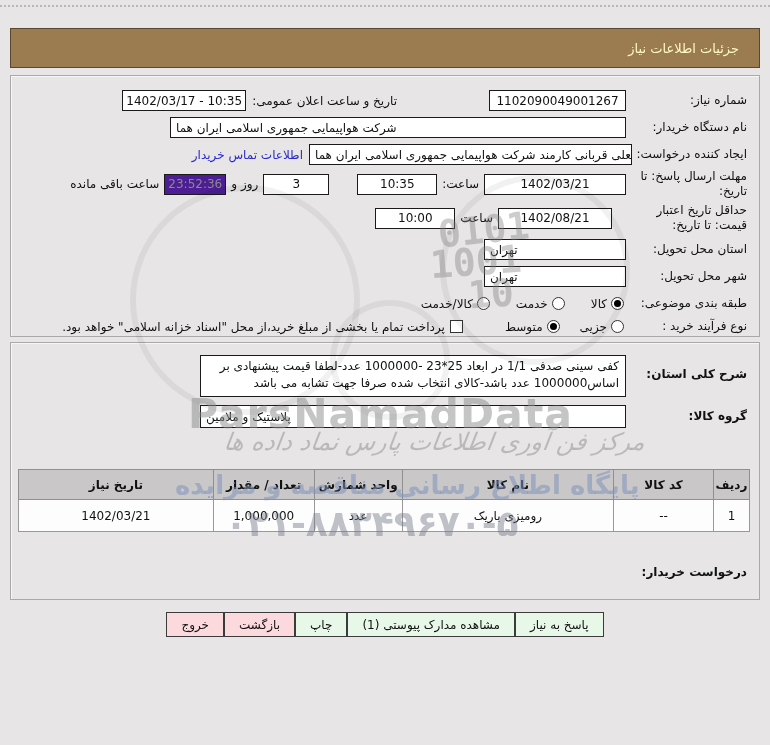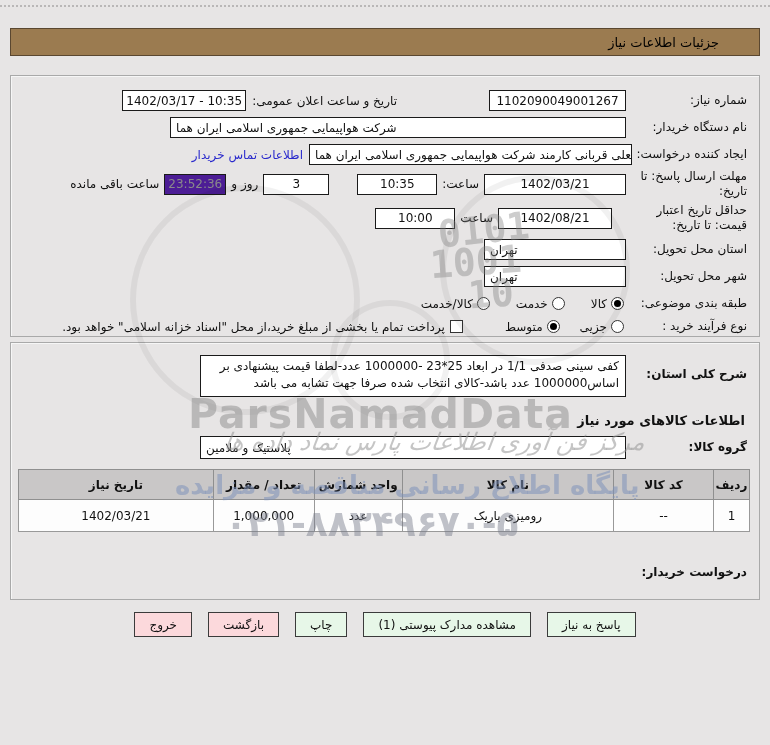--- a/index.html
+++ b/index.html
@@ -6,24 +6,24 @@
   html,body { width:770px; height:745px; }
   body {
     background:#e7e5e5;
     font-family:"DejaVu Sans","Liberation Sans",sans-serif;
     font-size:12px; color:#111;
     position:relative; overflow:hidden;
   }
   .top-dotted { position:absolute; top:5px; left:0; width:770px; border-top:2px dotted #b9b7b7; }
 
   .title-bar {
-    position:absolute; top:28px; left:10px; width:750px; height:28px;
+    position:absolute; top:28px; left:10px; width:750px; height:40px;
     background:#9b7b50; border:1px solid #5a4730;
     display:flex; align-items:center; justify-content:flex-end;
-    padding-right:40px; color:#000000; font-size:13px;
+    padding-right:20px; color:#fef9c3; font-size:13px;
   }
 
   .panel {
     position:absolute; left:10px; width:750px;
     border:1px solid #a9a9a9; background:#e7e5e5;
     box-shadow:inset 1px 1px 0 #f6f6f6;
   }
   #panel-main { top:75px; height:262px; }
   #panel-detail { top:342px; height:258px; }
 
@@ -49,21 +49,21 @@
 
   .bigbox {
     background:#fff; border:1px solid #1a1a1a; direction:rtl; text-align:right;
     padding:2px 6px; line-height:17px; overflow:hidden;
   }
 
   table.goods { border-collapse:collapse; direction:rtl; position:absolute; top:126px; right:9px; width:732px; background:#fdfdfd; }
   table.goods th { background:#c9c7c7; font-weight:bold; border:1px solid #8f8f8f; height:30px; font-size:12px; }
   table.goods td { border:1px solid #999; height:32px; text-align:center; font-size:12px; background:#fdfdfd; }
 
-  .btn-row { position:absolute; top:612px; left:0; width:770px; display:flex; justify-content:center; gap:16px; }
+  .btn-row { position:absolute; top:612px; left:0; width:770px; display:flex; justify-content:center; }
   .btn { height:25px; border:1px solid #3b3b3b; display:flex; align-items:center; justify-content:center;
          padding:0 14px; font-size:12px; cursor:pointer; direction:rtl; white-space:nowrap; }
   .btn.green { background:#e7f7e8; }
   .btn.pink  { background:#fcd9dc; }
 
   
   .wm { position:absolute; pointer-events:none; z-index:6; }
   .wm-circle { border:6px solid rgba(0,0,0,0.055); border-radius:50%; }
   #wm-brand  { top:390px; left:188px; font-size:41px; font-weight:bold; color:rgba(140,140,140,0.50); letter-spacing:1px; font-family:"DejaVu Sans",sans-serif; }
   #wm-cursive{ top:428px; left:225px; width:420px; font-size:24px; font-style:italic; color:rgba(150,150,150,0.55); direction:rtl; transform:skewX(-8deg); white-space:nowrap; }
@@ -155,21 +155,20 @@
   </div>
 </div>
 
 <div class="panel" id="panel-detail">
 
   <div class="row" style="margin-top:12px;align-items:flex-start">
     <span class="lbl bold" style="padding-top:12px">شرح کلی استان:</span>
     <div class="bigbox" style="width:426px;height:42px;margin-right:6px">کفی سینی صدفی 1/1 در ابعاد 25*23 -1000000 عدد-لطفا قیمت پیشنهادی بر اساس1000000 عدد باشد-کالای انتخاب شده صرفا جهت تشابه می باشد</div>
   </div>
 
-  <div class="sec-title" style="margin-top:16px">اطلاعات کالاهای مورد نیاز</div>
 
   <div class="row" style="margin-top:8px">
     <span class="lbl bold">گروه کالا:</span>
     <span class="vbox rtl-in" style="width:426px;height:23px;margin-right:6px">پلاستیک و ملامین</span>
   </div>
 
   <table class="goods">
     <colgroup>
       <col style="width:36px">
         <col style="width:100px">

